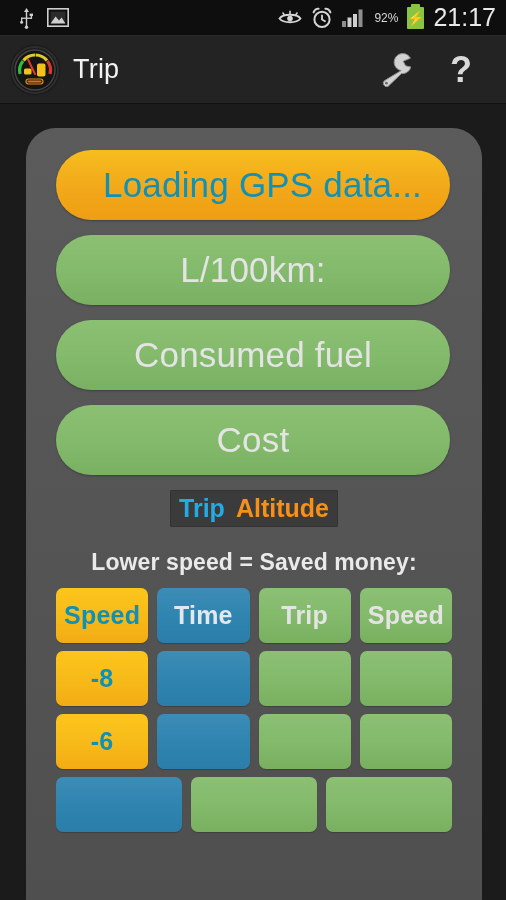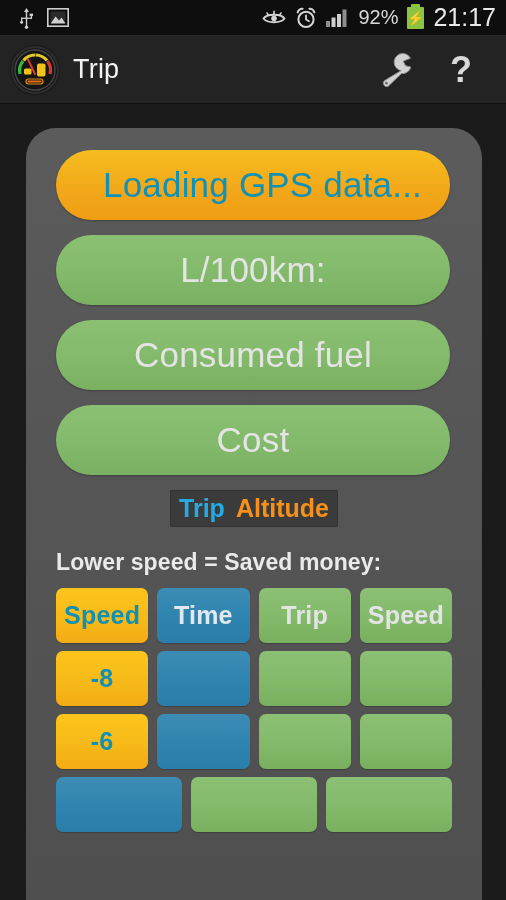--- a/index.html
+++ b/index.html
@@ -14,21 +14,21 @@
   
   .statusbar{
     position:absolute; left:0; top:0; width:506px; height:36px;
     background:#0e0e0e;
     display:flex; align-items:center;
     border-bottom:1px solid #2a2a2a;
   }
   .sb-left{ display:flex; align-items:center; gap:12px; padding-left:18px; }
   .sb-right{ display:flex; align-items:center; gap:9px; margin-left:auto; padding-right:10px; }
   .sb-ico{ display:block; }
-  .sb-pct{ color:#d8d8d8; font-size:20px; letter-spacing:0px; }
+  .sb-pct{ color:#d8d8d8; font-size:12px; letter-spacing:0px; }
   .sb-clock{ color:#e9e9e9; font-size:25px; font-weight:400; letter-spacing:0px; line-height:1; }
   .battery{
     position:relative; width:17px; height:22px; background:#8ac440;
     border-radius:1px;
   }
   .battery:before{
     content:""; position:absolute; top:-3px; left:4px; width:9px; height:3px;
     background:#8ac440; border-radius:1px 1px 0 0;
   }
   .battery .bolt{
@@ -85,21 +85,21 @@
     background:#3b3b3b; padding:4px 9px; border-radius:2px;
     display:flex; gap:11px; align-items:center;
     box-shadow:inset 0 0 0 1px #333;
   }
   .tab{ font-size:25px; font-weight:bold; cursor:pointer; letter-spacing:0px; }
   .tab.active{ color:#25aae1; }
   .tab.inactive{ color:#f79019; }
 
   
   .subtitle{
-    color:#eaeaea; font-size:23px; font-weight:bold;
+    text-align:center; color:#eaeaea; font-size:23px; font-weight:bold;
     margin-top:22px; letter-spacing:0.1px;
   }
 
   
   .table{ margin-top:12px; }
   .trow{ display:flex; gap:9px; margin-bottom:8px; }
   .cell{
     flex:1; height:55px; border-radius:7px;
     display:flex; align-items:center; justify-content:center;
     cursor:pointer; user-select:none;

